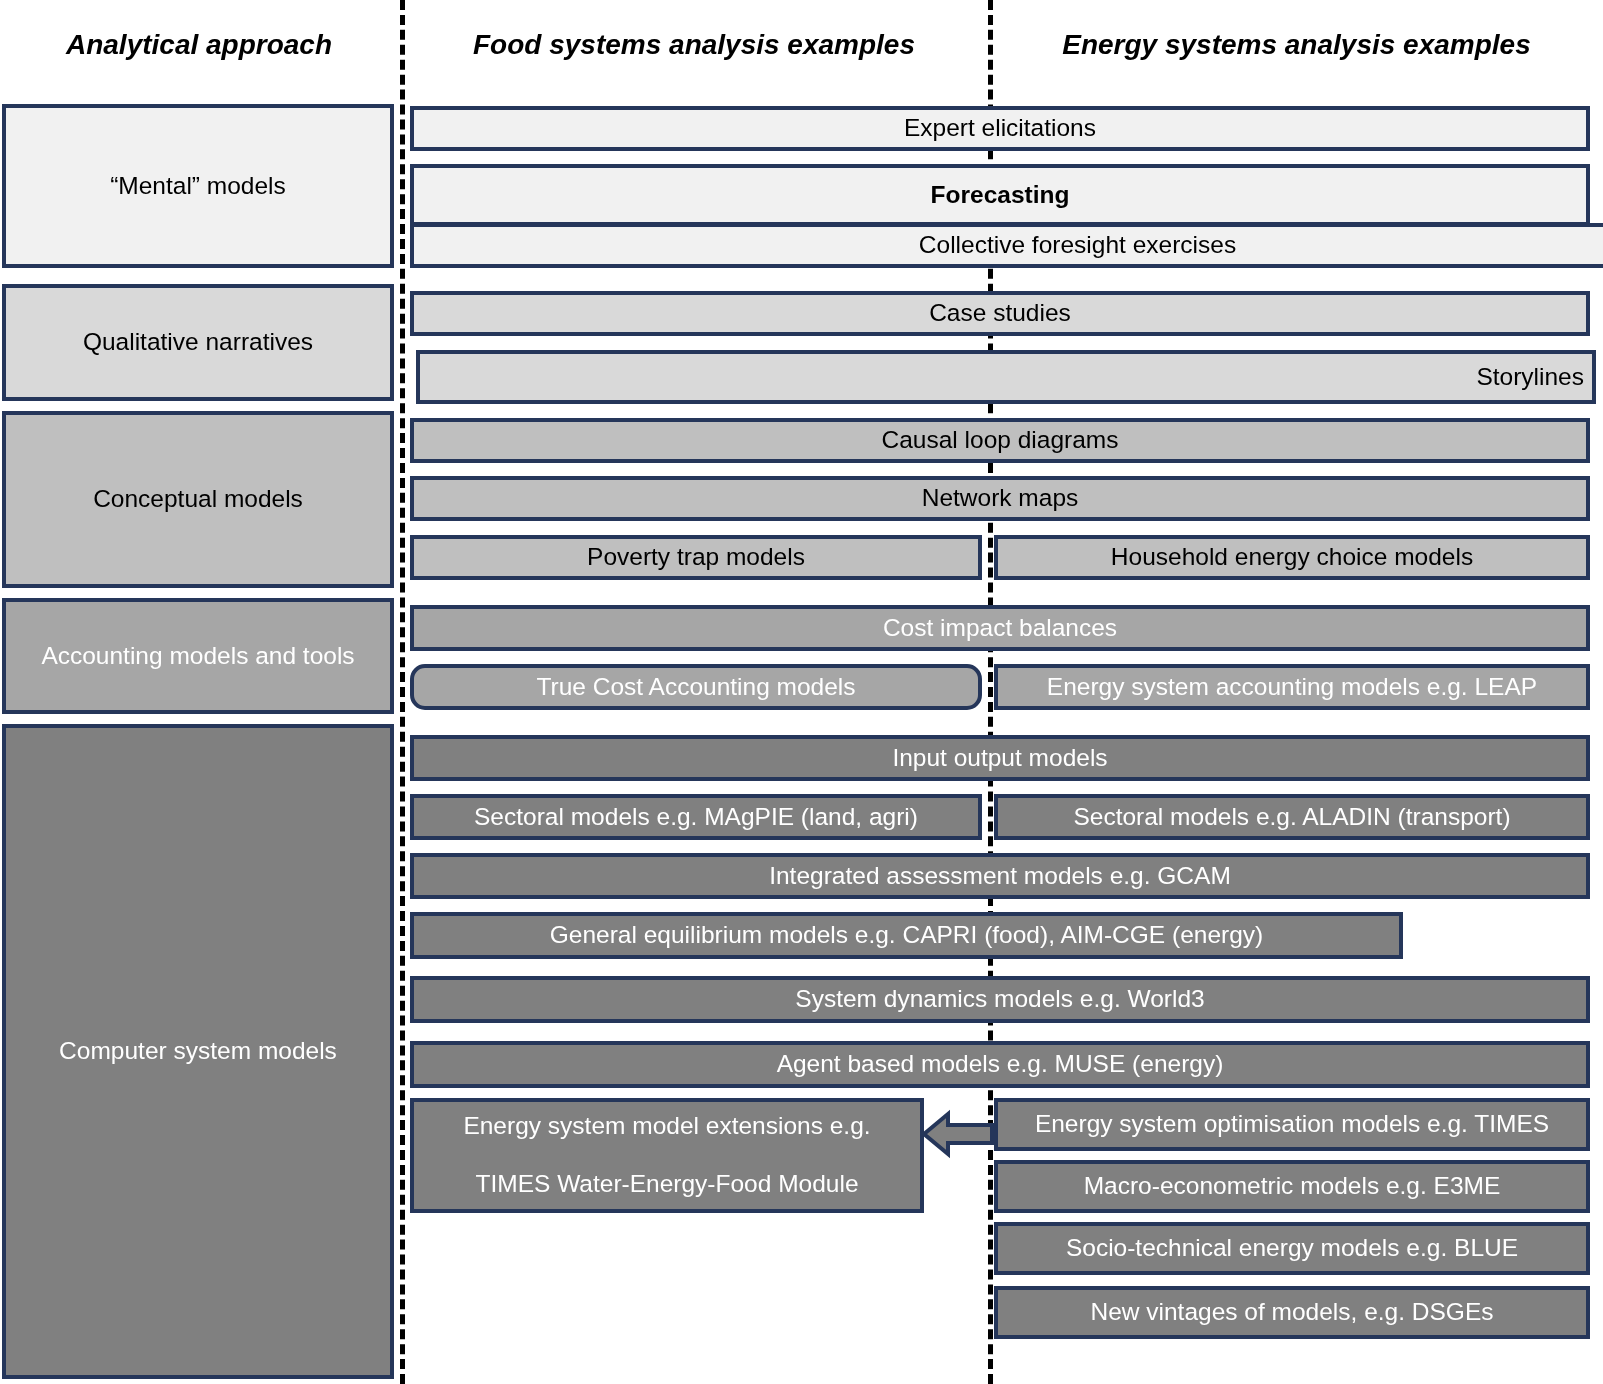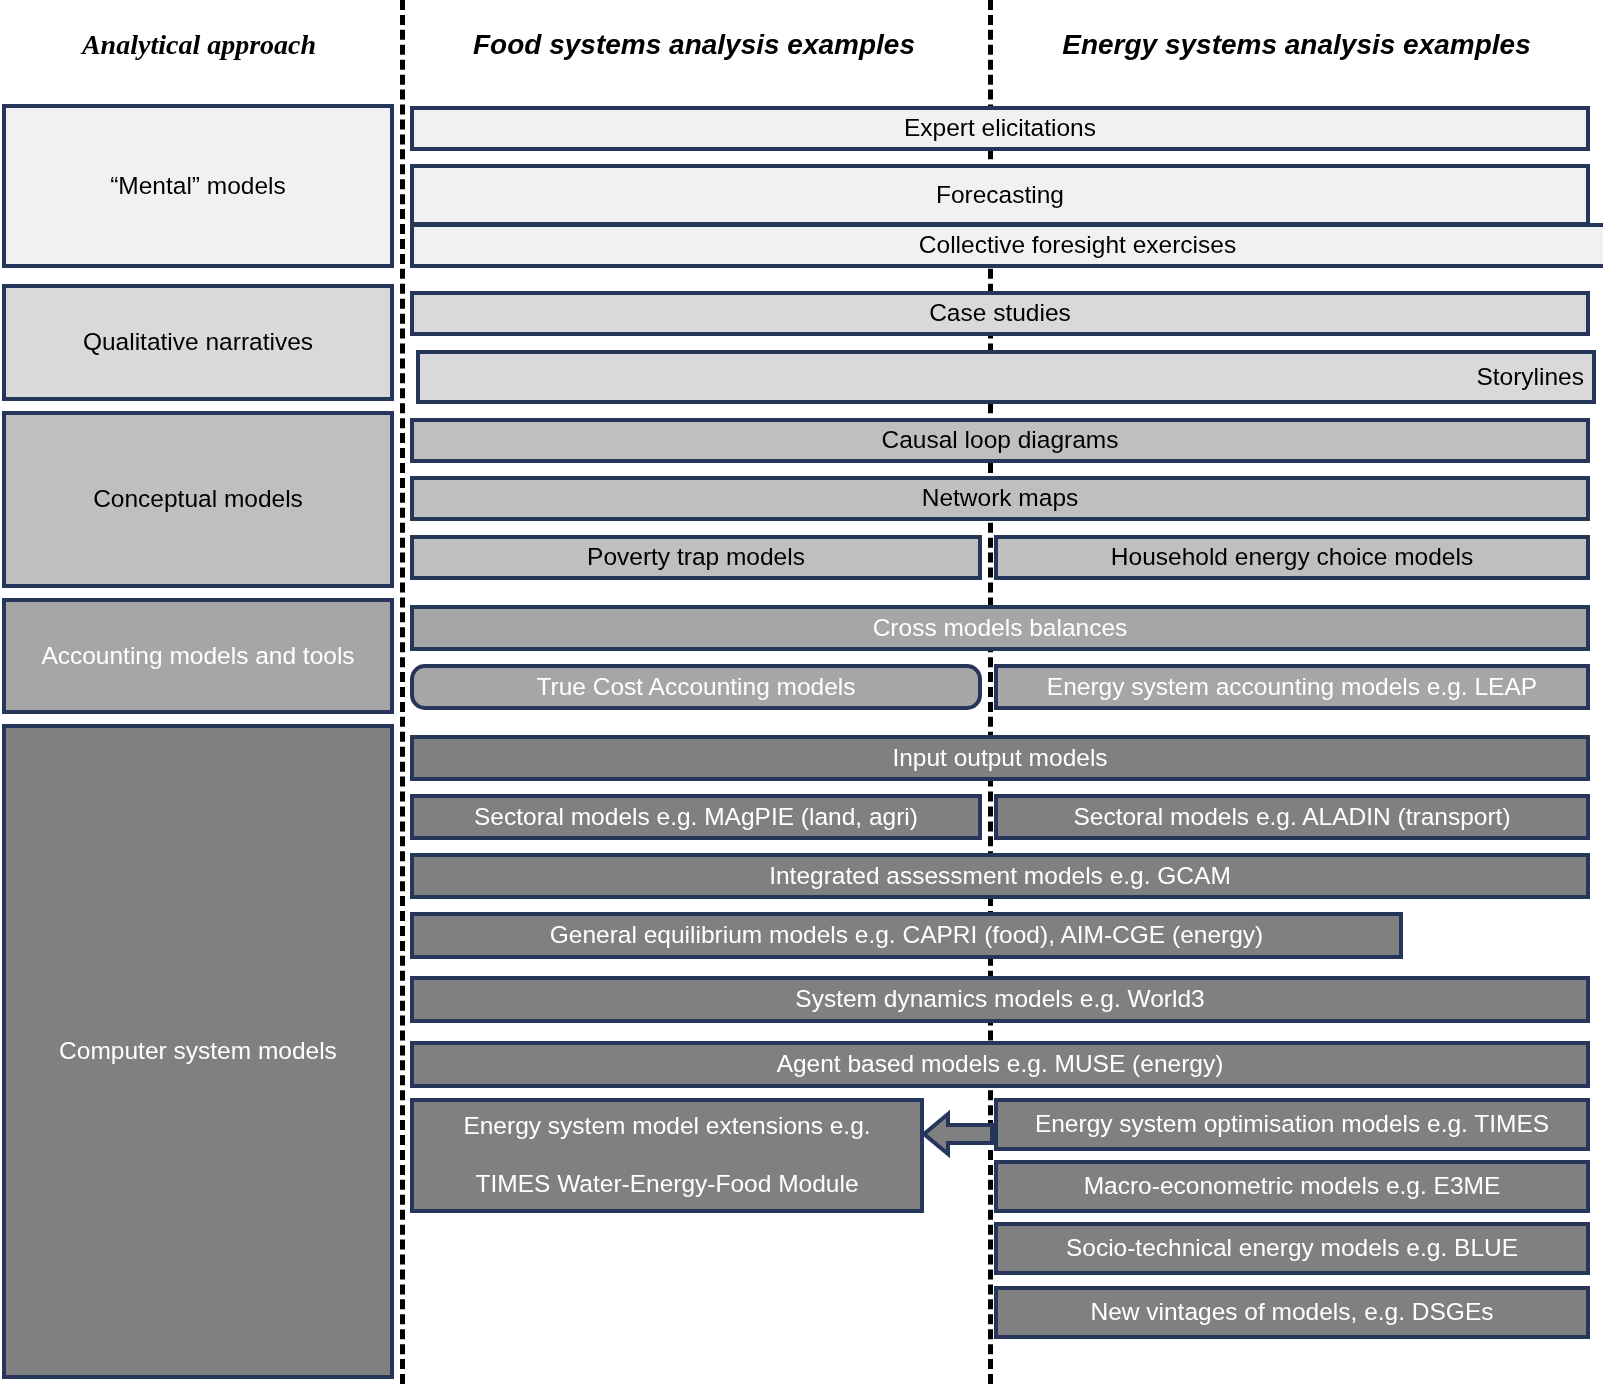--- a/index.html
+++ b/index.html
@@ -24,21 +24,21 @@
     top: 22px;
     height: 46px;
     line-height: 46px;
     text-align: center;
     font-weight: bold;
     font-style: italic;
     font-size: 28px;
     color: #000000;
     white-space: nowrap;
   }
-  #hdr-approach { left: 0px;    width: 398px; font-family: Liberation Serif, serif; }
+  #hdr-approach { left: 0px;    width: 398px; }
   #hdr-food     { left: 402px;  width: 584px; }
   #hdr-energy   { left: 990px;  width: 613px; }
 
   
   .divider {
     position: absolute;
     top: 0px;
     width: 0px;
     height: 1384px;
     border-left: 5px dashed #000000;
@@ -106,21 +106,21 @@
     <span>Accounting models and tools</span>
   </div>
 
   <div class="box tone-5" style="left:2px; top:724px; width:392px; height:655px;">
     <span>Computer system models</span>
   </div>
 
   <div class="box tone-1" style="left:410px; top:106px; width:1180px; height:45px;">
     <span>Expert elicitations</span>
   </div>
-  <div class="box tone-1" style="left:410px; top:164px; width:1180px; height:62px;">
+  <div class="box tone-1" style="left:410px; top:164px; width:1180px; height:62px;font-weight:bold;">
     <span>Forecasting</span>
   </div>
   <div class="box tone-1" style="left:410px; top:223px; width:1335px; height:45px;">
     <span>Collective foresight exercises</span>
   </div>
 
   <div class="box tone-2" style="left:410px; top:291px; width:1180px; height:45px;">
     <span>Case studies</span>
   </div>
   <div class="box tone-2" style="left:416px; top:350px; width:1180px; height:54px;text-align:right;">
@@ -134,21 +134,21 @@
     <span>Network maps</span>
   </div>
   <div class="box tone-3" style="left:410px; top:535px; width:572px; height:45px;">
     <span>Poverty trap models</span>
   </div>
   <div class="box tone-3" style="left:994px; top:535px; width:596px; height:45px;">
     <span>Household energy choice models</span>
   </div>
 
   <div class="box tone-4" style="left:410px; top:605px; width:1180px; height:46px;">
-    <span>Cross models balances</span>
+    <span>Cost impact balances</span>
   </div>
   <div class="box tone-4" style="left:410px; top:664px; width:572px; height:46px;border-radius:15px;">
     <span>True Cost Accounting models</span>
   </div>
   <div class="box tone-4" style="left:994px; top:664px; width:596px; height:46px;">
     <span>Energy system accounting models e.g. LEAP</span>
   </div>
 
   <div class="box tone-5" style="left:410px; top:735px; width:1180px; height:46px;">
     <span>Input output models</span>

